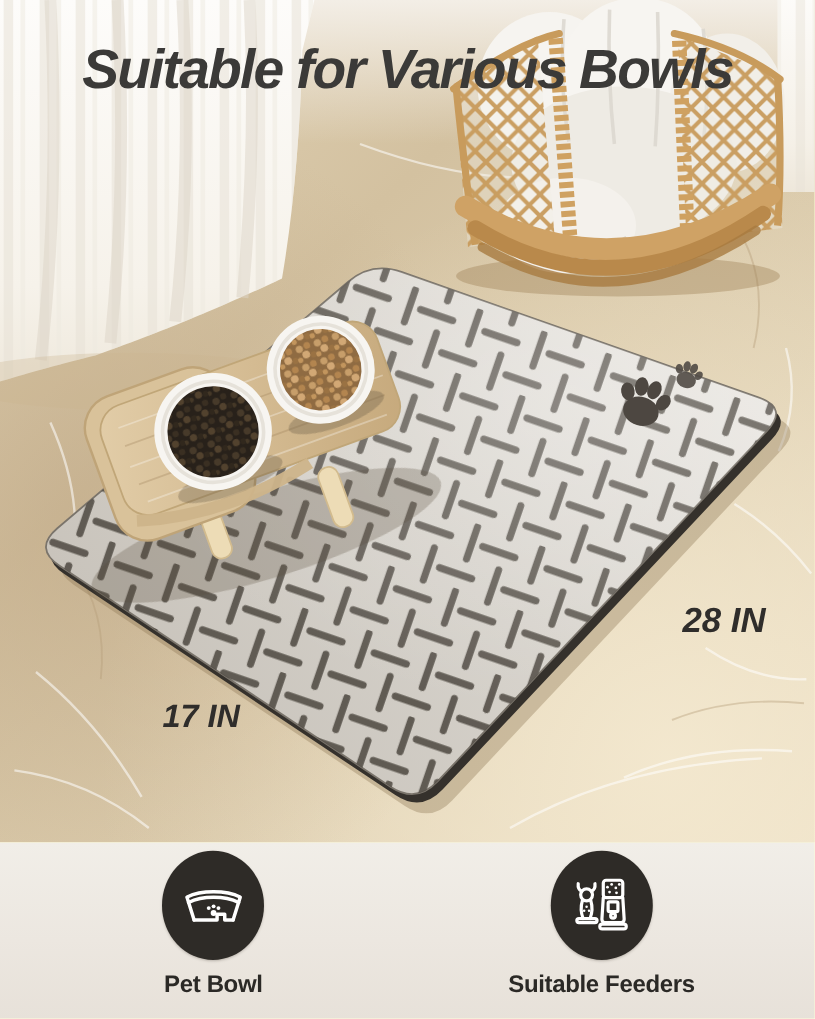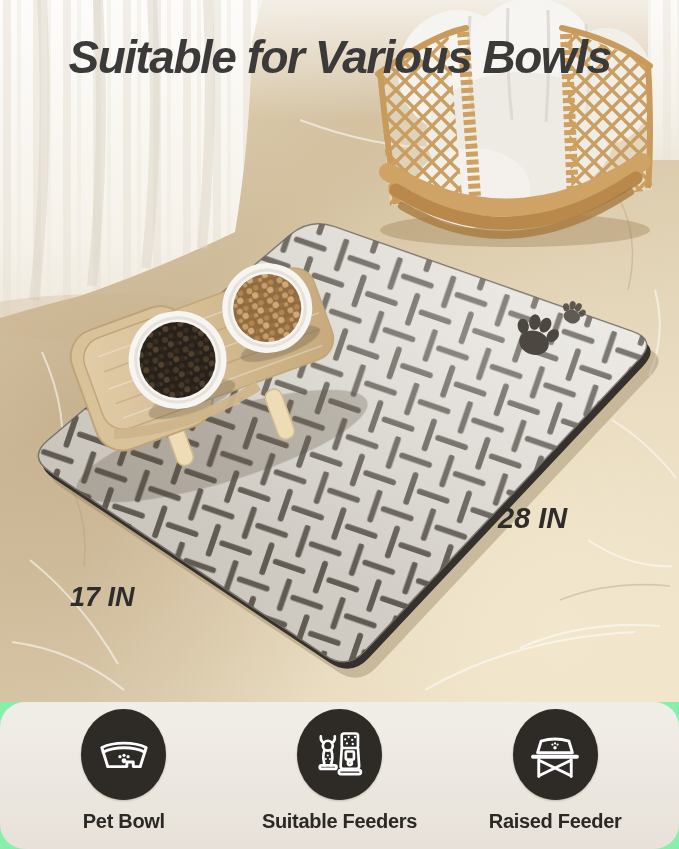--- a/index.html
+++ b/index.html
@@ -1,36 +1,36 @@
 <!DOCTYPE html>
 <html style="--title-color: #3b3a38; --dimension-color: #2f2d2b; --feature-label-color: #2b2926; --badge-bg: #2e2b27; --badge-icon: #ffffff; --footer-bg: #ece7e0; --mat-fill: #d9d5cf; --mat-pattern: #57514a; --floor-beige: #d8c8a9; --wood: #d5bf9a; --rattan: #c89b5c; --kibble-dark: #28211a; --kibble-light: #8f6b42;"><head>
 <meta charset="utf-8">
 <style>
   html,body{margin:0;padding:0;background:#ffffff;}
   #stage{
     position:relative;width:679px;height:849px;overflow:hidden;
-    font-family:"Liberation Sans",sans-serif;background:#86efac;
+    font-family:"Liberation Sans",sans-serif;background:#fef9c3;
   }
   #scene{position:absolute;top:0;left:0;display:block;}
   .headline{
     position:absolute;top:30px;left:0;right:0;text-align:center;
     font-style:italic;font-weight:bold;font-size:46px;letter-spacing:-1.5px;
     color:var(--title-color,#3b3a38);white-space:nowrap;
   }
   .dim{
     position:absolute;font-style:italic;font-weight:bold;
-    color:var(--dimension-color,#2f2d2b);text-align:left;
+    color:var(--dimension-color,#2f2d2b);text-align:right;
   }
   .dim-length{left:498px;top:502px;width:140px;font-size:29px;}
   .dim-width{left:70px;top:582px;width:130px;font-size:27px;}
   .footer{
     position:absolute;left:0;top:702px;width:679px;height:147px;
     background:linear-gradient(180deg,#f1eee8 0%,var(--footer-bg,#ece7e0) 55%,#e7e1d9 100%);
     display:flex;justify-content:space-between;align-items:flex-start;
-    padding:0 16px;box-sizing:border-box;border-radius:25px;
+    padding:0 16px;box-sizing:border-box;
   }
   .feature{
     flex:1;display:flex;flex-direction:column;align-items:center;margin-top:7px;
   }
   .badge{
     width:85px;height:91px;border-radius:50%;
     background:var(--badge-bg,#2e2b27);
     display:flex;align-items:center;justify-content:center;
     box-shadow:0 1px 2px rgba(60,50,40,.25);
   }
@@ -310,35 +310,16 @@
           </g>
           <path d="M53,38 L51,69 Q51,74 56,74 H78 Q83,74 83,69 L81,38"></path>
           <rect x="60" y="44" width="14" height="14" rx="2"></rect>
           <circle cx="67" cy="64" r="3.4"></circle>
           <rect x="48" y="76" width="38" height="7" rx="3.5"></rect>
         </svg>
       </div>
       <div class="feature-label">Suitable Feeders</div>
     </div>
 
-    <div class="feature">
-      <div class="badge">
-        <svg viewBox="0 0 100 100" fill="none" stroke="#ffffff" stroke-width="5" stroke-linecap="round" stroke-linejoin="round">
-          <path d="M26,26 Q50,19 74,26 L80,46 L20,46 Z"></path>
-          <g fill="#ffffff" stroke="none">
-            <circle cx="45.5" cy="32" r="1.9"></circle>
-              <circle cx="50" cy="30" r="1.9"></circle>
-              <circle cx="54.5" cy="32" r="1.9"></circle>
-            <circle cx="50" cy="37.5" r="3"></circle>
-          </g>
-          <path d="M12,53 H88" stroke-width="6.5"></path>
-          <path d="M22,58 V87"></path>
-          <path d="M78,58 V87"></path>
-          <path d="M24,60 L76,85"></path>
-          <path d="M76,60 L24,85"></path>
-        </svg>
-      </div>
-      <div class="feature-label">Raised Feeder</div>
-    </div>
 
 
   </div>
 </div>
 
 </body></html>

